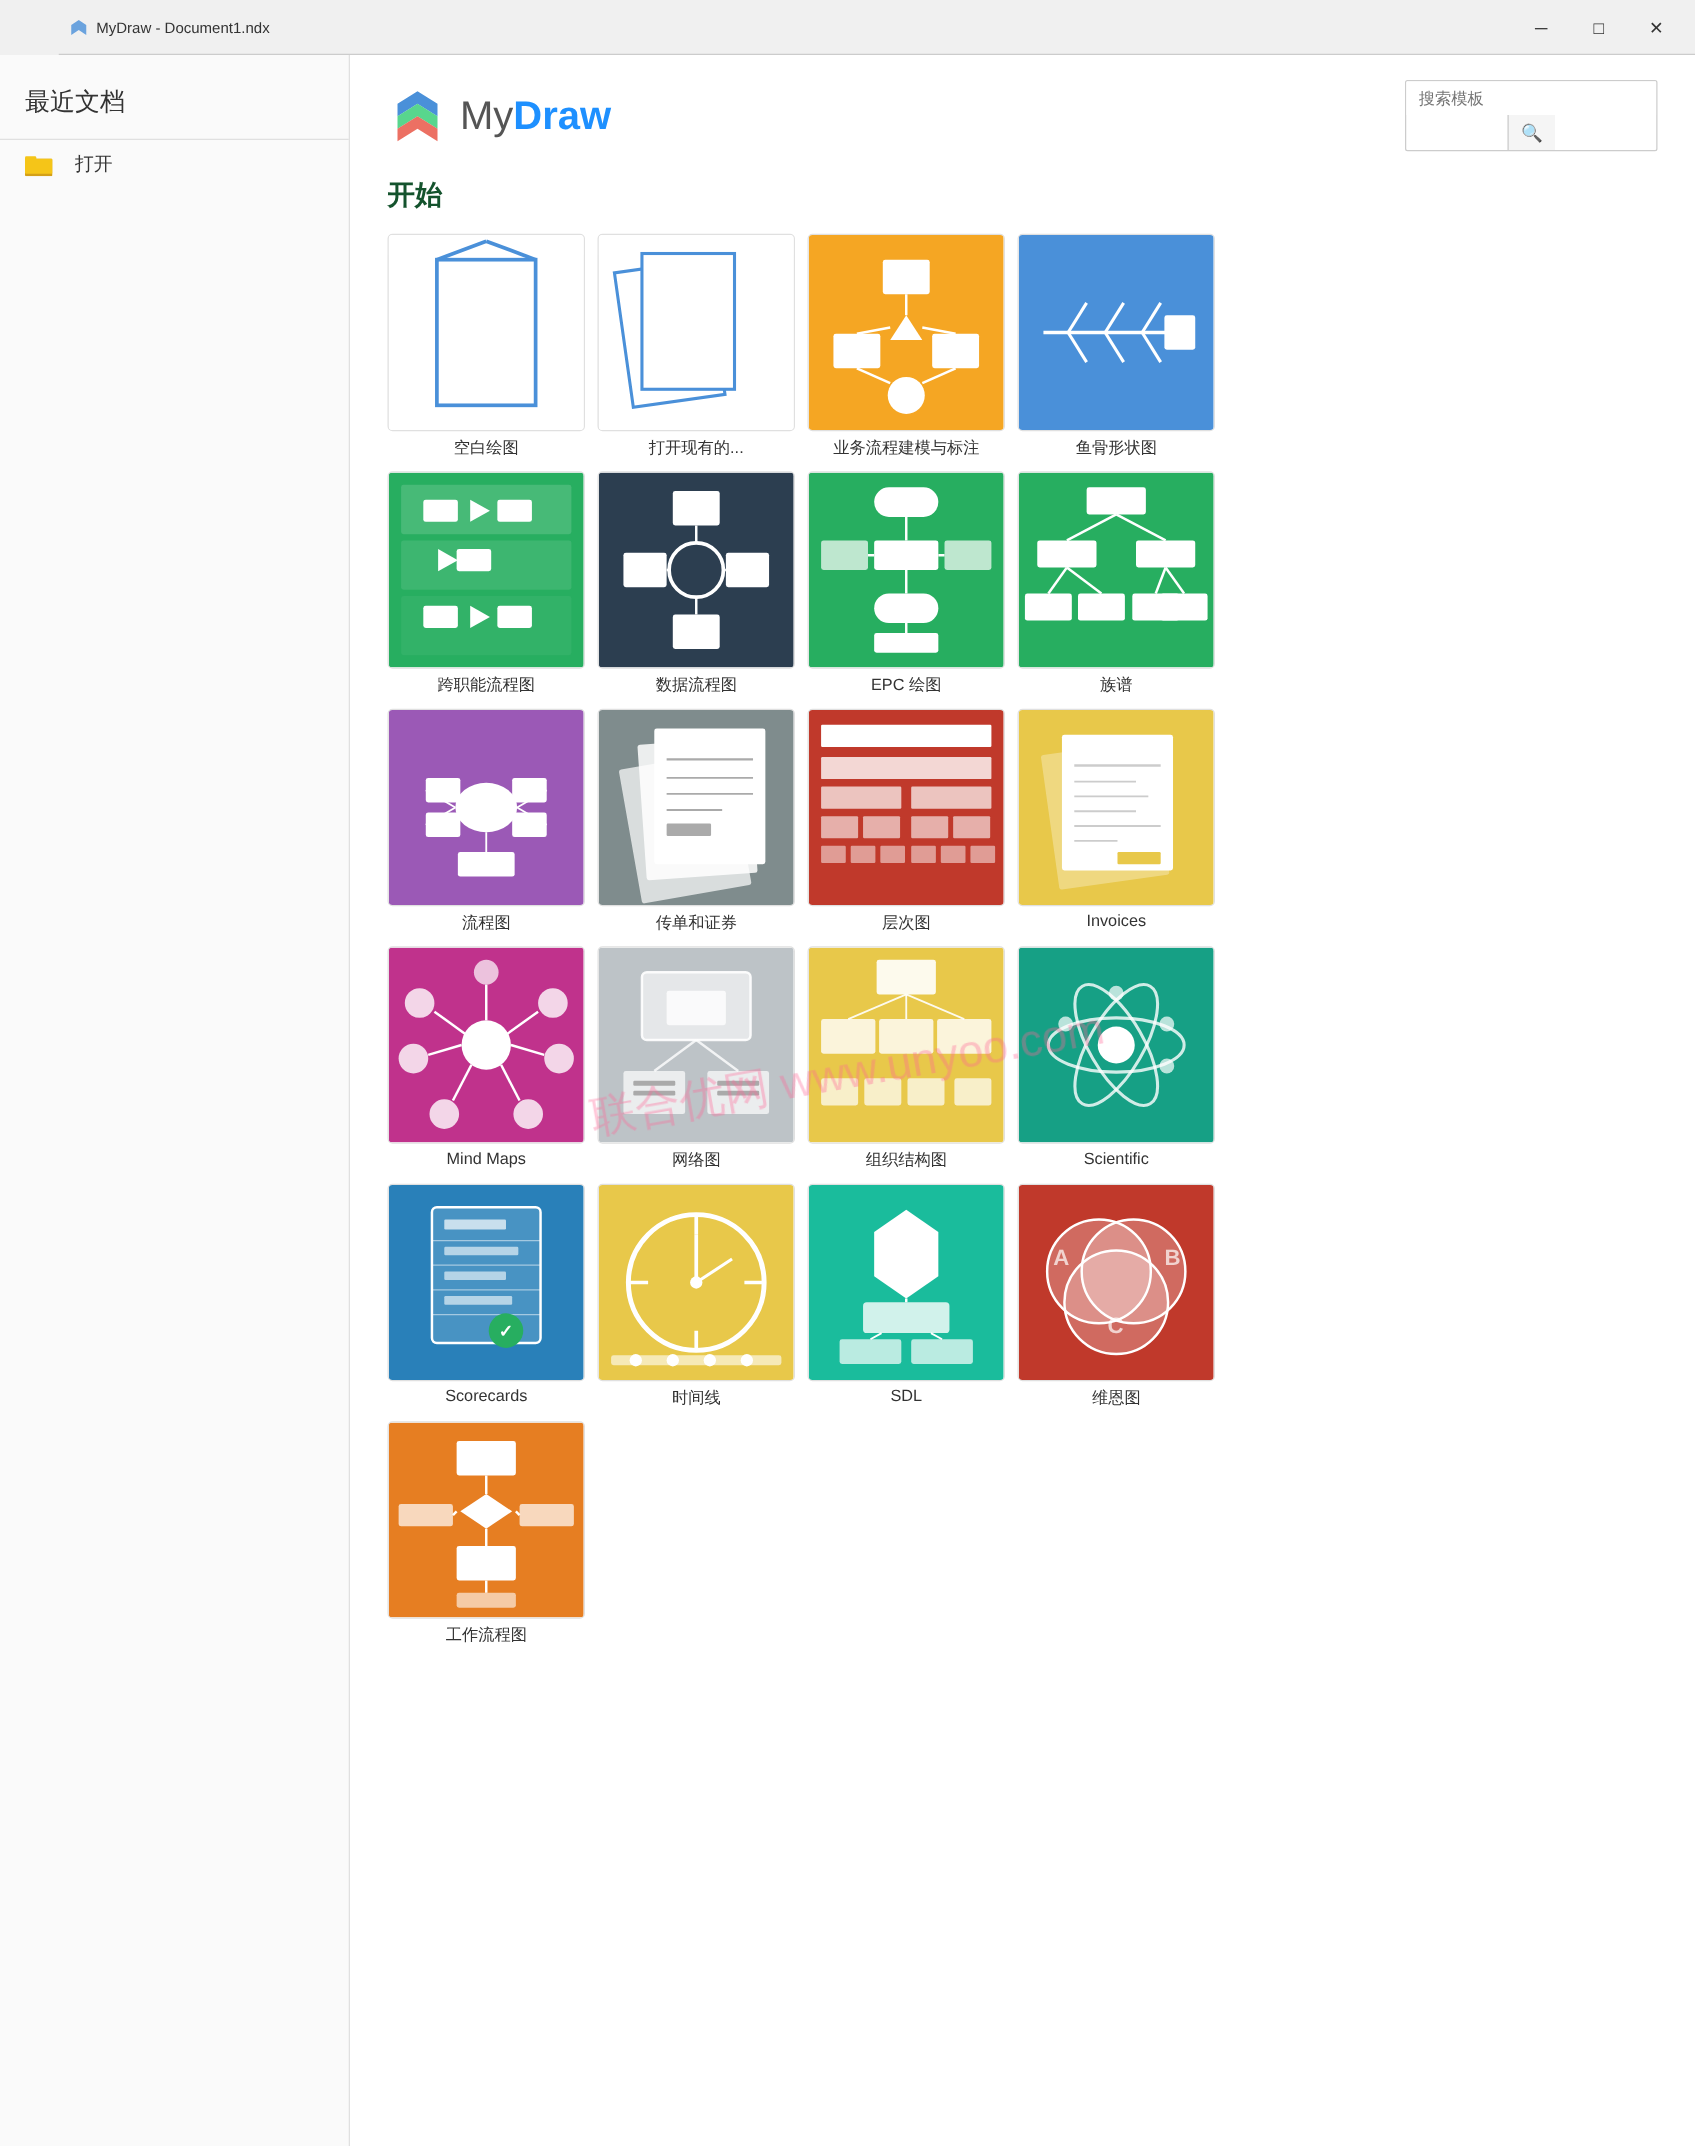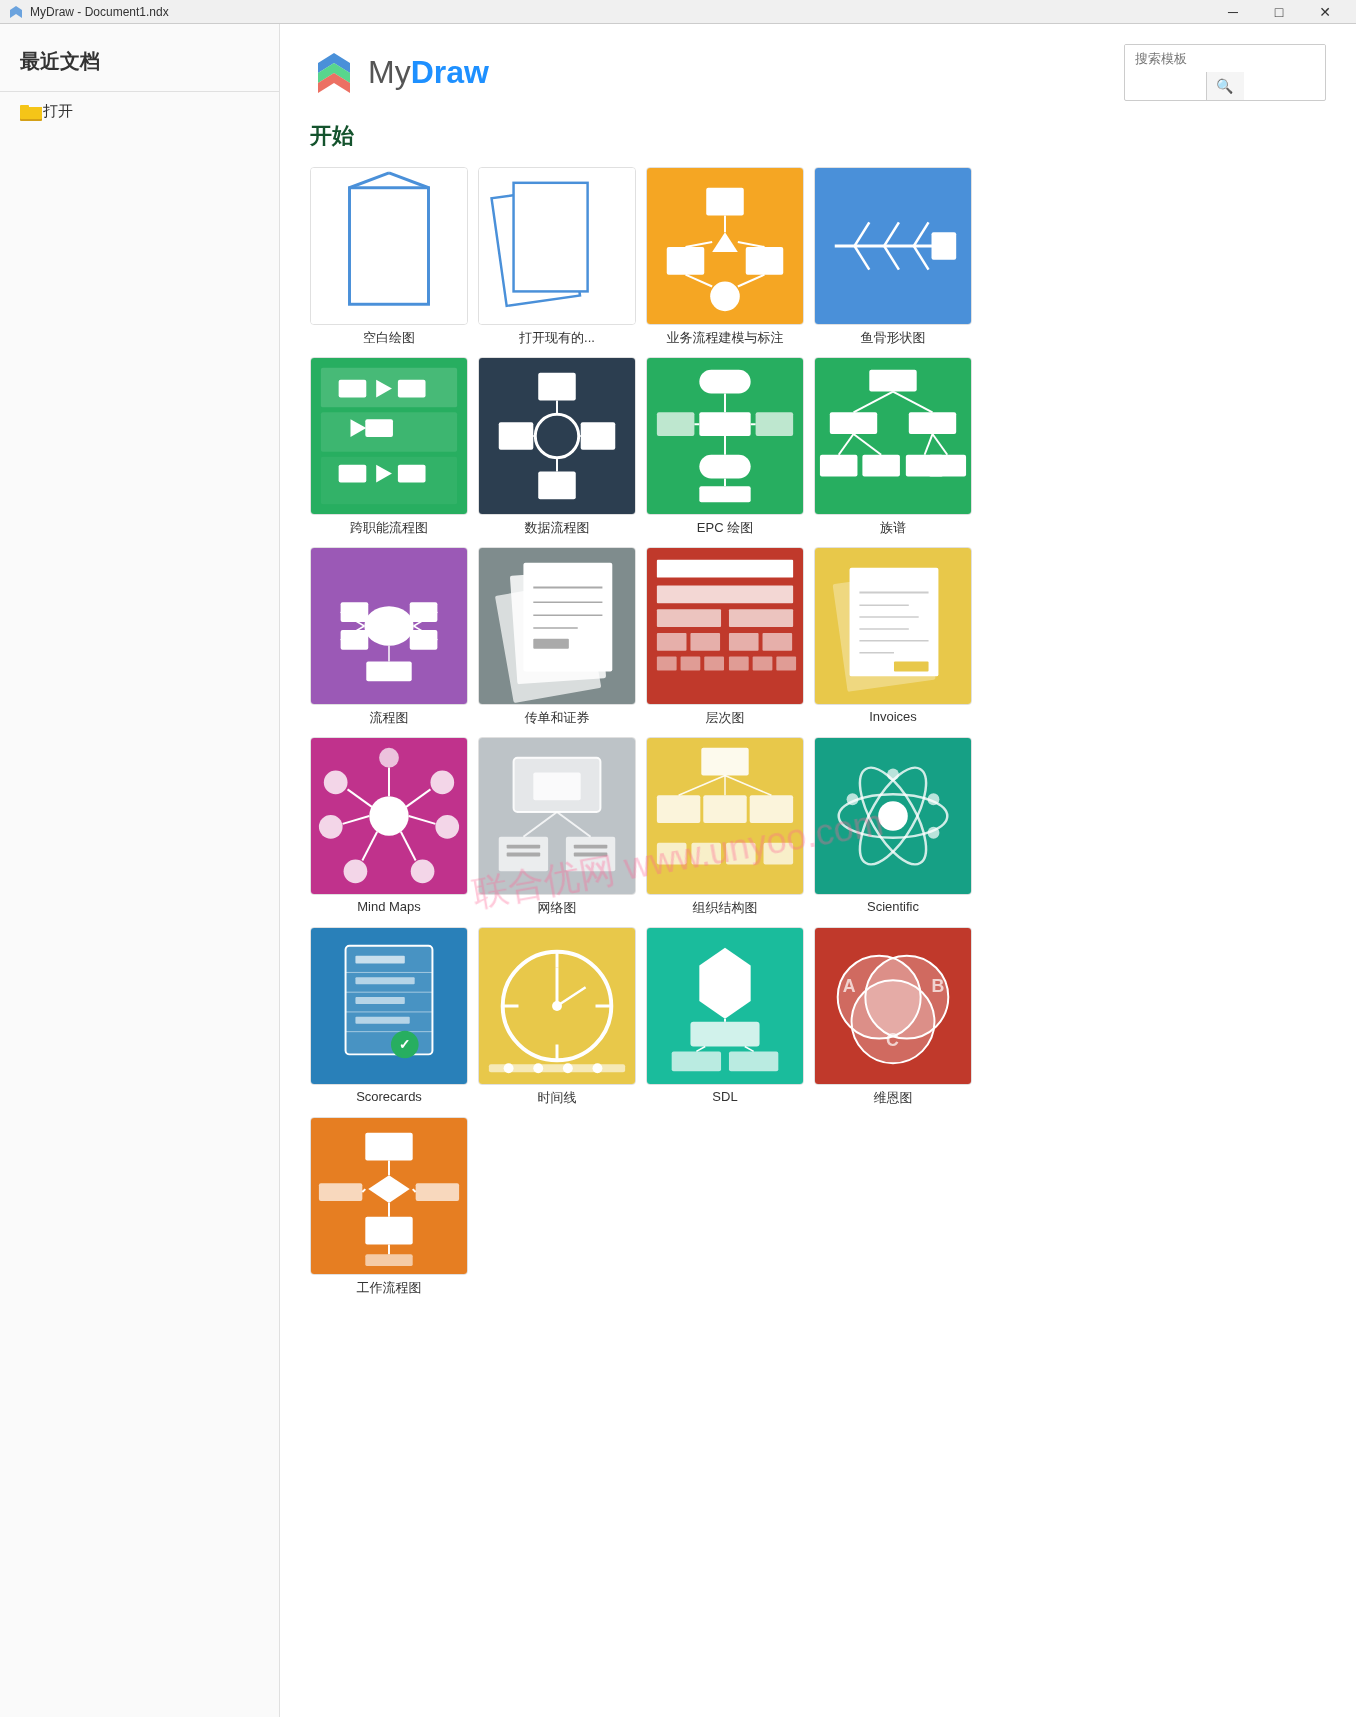--- a/index.html
+++ b/index.html
@@ -1,28 +1,29 @@
 <!DOCTYPE html>
 <html><head>
   <meta charset="utf-8">
   <style>
     * { box-sizing: border-box; margin: 0; padding: 0; }
     body { font-family: 'Microsoft YaHei', Arial, sans-serif; background: #f0f0f0; width: 1356px; min-height: 1717px; display: flex; flex-direction: column; }
 
     
     .titlebar {
       background: #f0f0f0;
-      height: 24px;
+      height: 44px;
       display: flex;
       align-items: center;
       justify-content: space-between;
       padding: 0 8px;
       font-size: 12px;
       color: #333;
       border-bottom: 1px solid #ccc;
+      margin-left: 47px;
     }
     .titlebar-left { display: flex; align-items: center; gap: 6px; }
     .titlebar-controls { display: flex; gap: 0; }
     .titlebar-btn {
       width: 46px; height: 32px;
       display: flex; align-items: center; justify-content: center;
       cursor: pointer; font-size: 14px; color: #333;
     }
 
     
@@ -35,29 +36,29 @@
     
     .sidebar {
       width: 280px;
       background: #fafafa;
       border-right: 1px solid #e0e0e0;
       padding: 16px 0;
       flex-shrink: 0;
     }
     .sidebar-title {
       font-size: 20px;
-      font-weight: bold;
+      font-weight: normal;
       color: #333;
       padding: 8px 20px 16px 20px;
       border-bottom: 1px solid #e0e0e0;
     }
     .sidebar-item {
       display: flex;
       align-items: center;
-      gap: 1px;
+      gap: 18px;
       padding: 10px 20px;
       cursor: pointer;
       font-size: 15px;
       color: #333;
     }
 
     
     .main-content {
       flex: 1;
       padding: 20px 30px;

